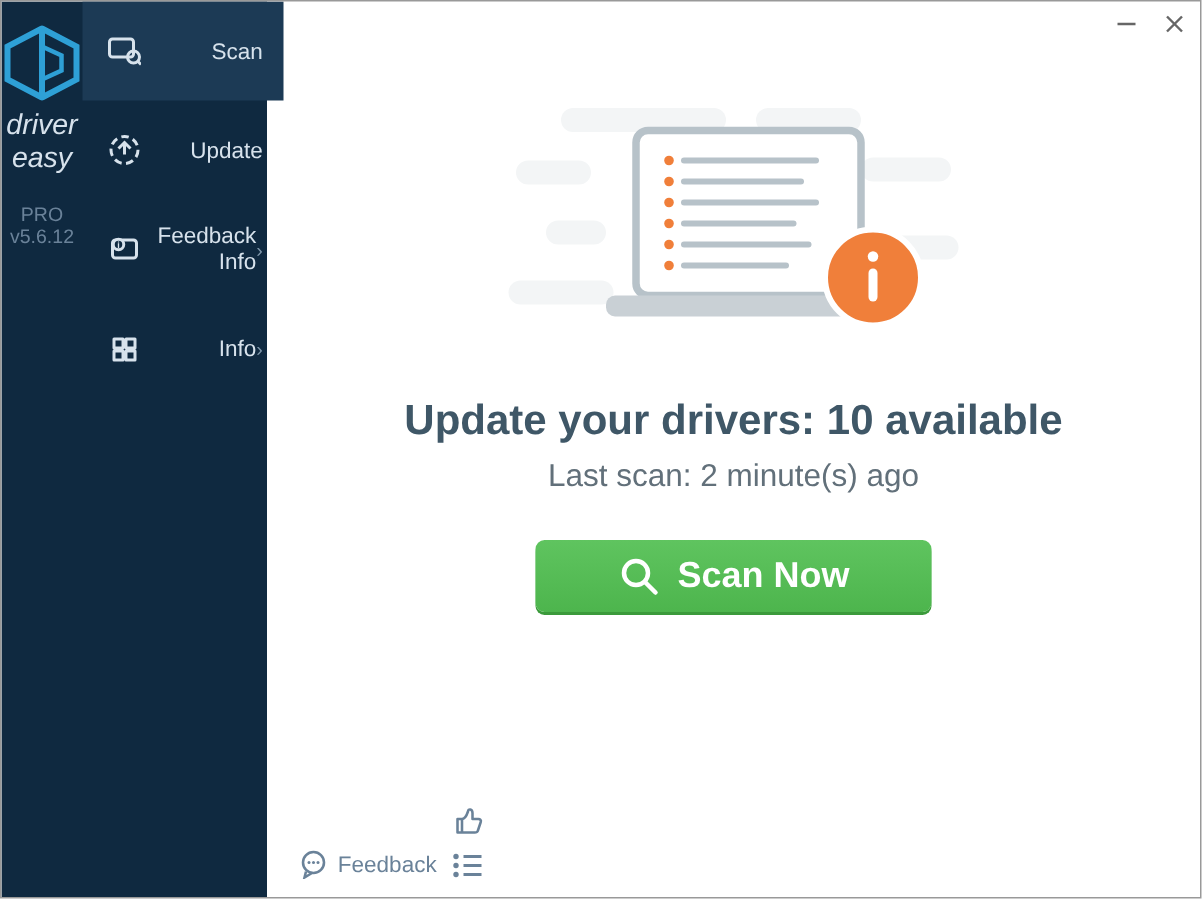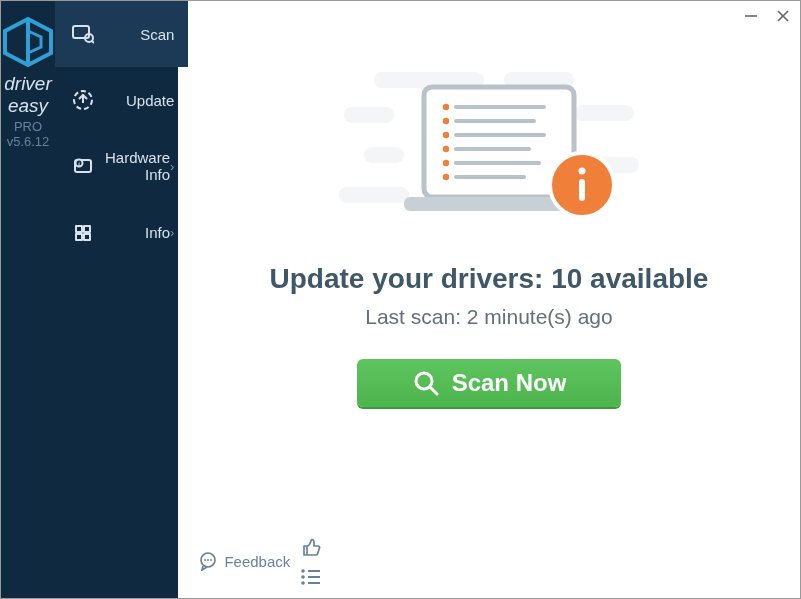--- a/index.html
+++ b/index.html
@@ -26,41 +26,42 @@
 .brand svg { display: block; margin: 0 auto 6px; }
 .brand .wordmark {
   font-size: 19px;
   font-style: italic;
   font-weight: 500;
   color: #d7e2ec;
 }
 .brand .version {
   font-size: 13px;
   color: #6a8299;
-  margin-top: 2px;
+  margin-top: 18px;
 }
 .nav { display: flex; flex-direction: column; }
 .nav-item {
   display: flex;
   align-items: center;
   height: 66px;
   padding: 0 14px;
   cursor: pointer;
   position: relative;
   color: #d7e2ec;
   font-size: 15px;
 }
 .nav-item.active { background: #1c3a55; }
 .nav-item .icon-slot { width: 28px; display: inline-flex; align-items: center; justify-content: center; }
 .nav-item .label { margin-left: 8px; flex: 1; text-align: right; }
 .nav-item .chev { font-size: 13px; color: #7d95a9; }
 .sidebar-footer {
   margin-top: auto;
   padding: 10px 10px 12px;
   display: flex;
+  align-items: flex-end;
   gap: 10px;
   color: #6a8299;
 }
 .footer-col-right { display: flex; flex-direction: column; align-items: center; gap: 10px; margin-left: auto; }
 .fb-wrap { display: flex; align-items: center; gap: 6px; cursor: pointer; }
 .fb-wrap span { font-size: 15px; }
 .main {
   flex: 1;
   position: relative;
   display: flex;
@@ -142,21 +143,21 @@
       <span class="label">Update</span>
     </div>
     <div class="nav-item">
       <span class="icon-slot">
         <svg width="22" height="20" viewBox="0 0 22 20">
             <rect x="3" y="4" width="16" height="12" rx="2" fill="none" stroke="#d7e2ec" stroke-width="2"></rect>
             <circle cx="7" cy="7" r="3.5" fill="#0f2940" stroke="#d7e2ec" stroke-width="2"></circle>
             <text x="7" y="9.5" font-size="6" text-anchor="middle" fill="#d7e2ec" font-weight="bold">i</text>
           </svg>
       </span>
-      <span class="label">Hardware Info</span>
+      <span class="label">Feedback Info</span>
       <span class="chev">›</span>
     </div>
     <div class="nav-item">
       <span class="icon-slot">
         <svg width="22" height="20" viewBox="0 0 22 20">
             <path d="M4 4h6v6H4zM12 4h6v6h-6zM4 12h6v6H4zM12 12h6v6h-6z" fill="none" stroke="#d7e2ec" stroke-width="2" stroke-linejoin="round"></path>
           </svg>
       </span>
       <span class="label">Info</span>
       <span class="chev">›</span>

